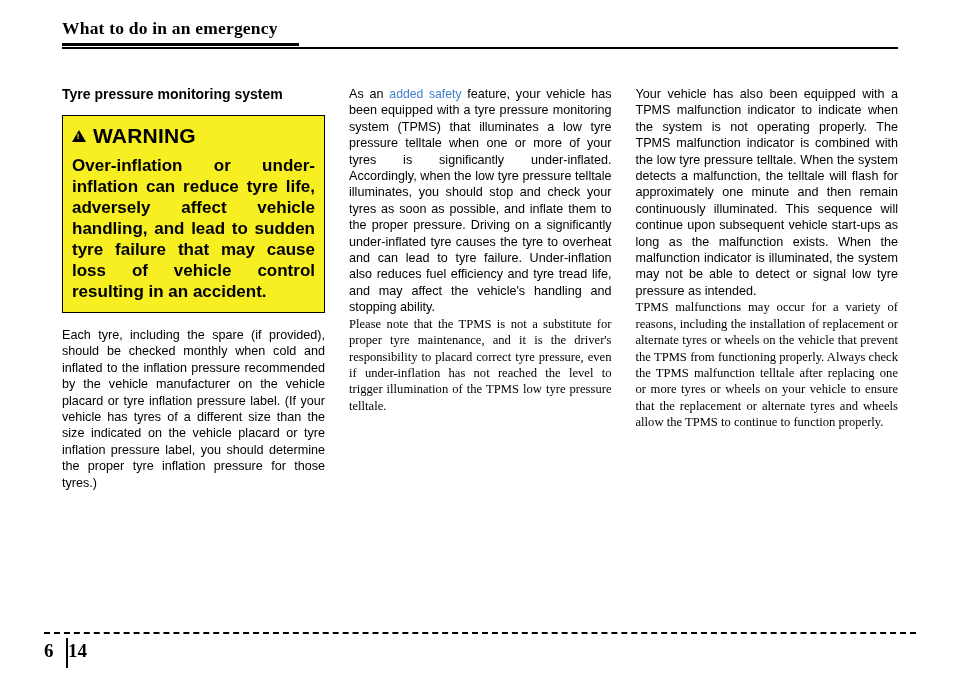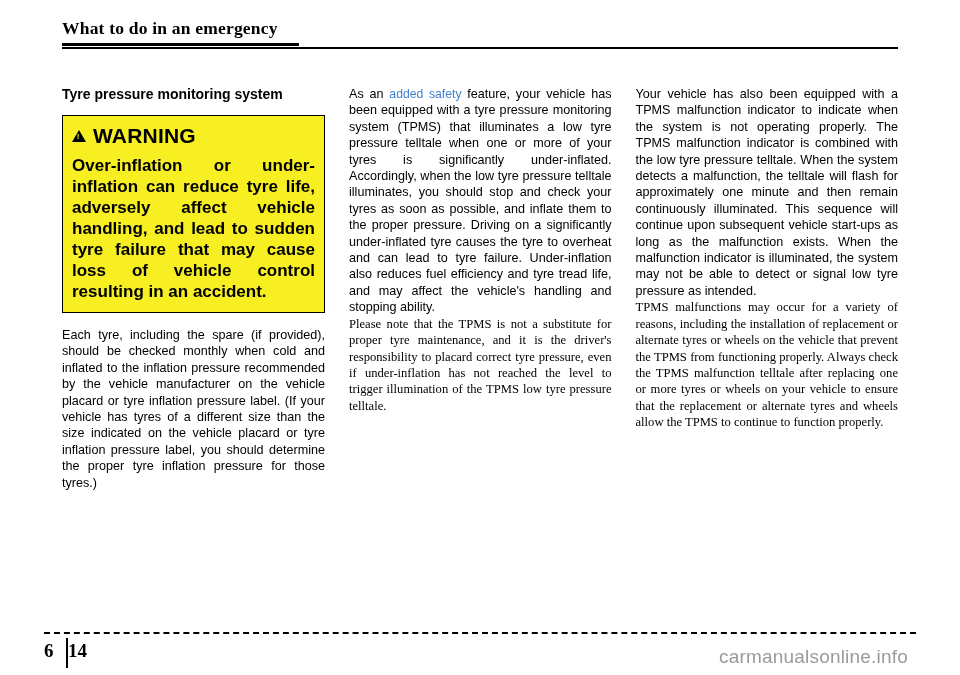--- a/index.html
+++ b/index.html
@@ -224,16 +224,15 @@
       <div class="body-text para">TPMS malfunctions may occur for a variety of reasons, including the installation of replacement or alternate tyres or wheels on the vehicle that prevent the TPMS from functioning properly. Always check the TPMS malfunction telltale after replacing one or more tyres or wheels on your vehicle to ensure that the replacement or alternate tyres and wheels allow the TPMS to continue to function properly.</div>
     </div>
 
   </div>
 
   <div class="footer-rule"></div>
   <div class="footer">
     <span class="footer-chapter">6</span>
     <span class="footer-divider"></span>
     <span class="footer-page">14</span>
-    <span class="watermark-footer">carmanualsonline.info</span>
   </div>
 
 </div>
 
 </body></html>

